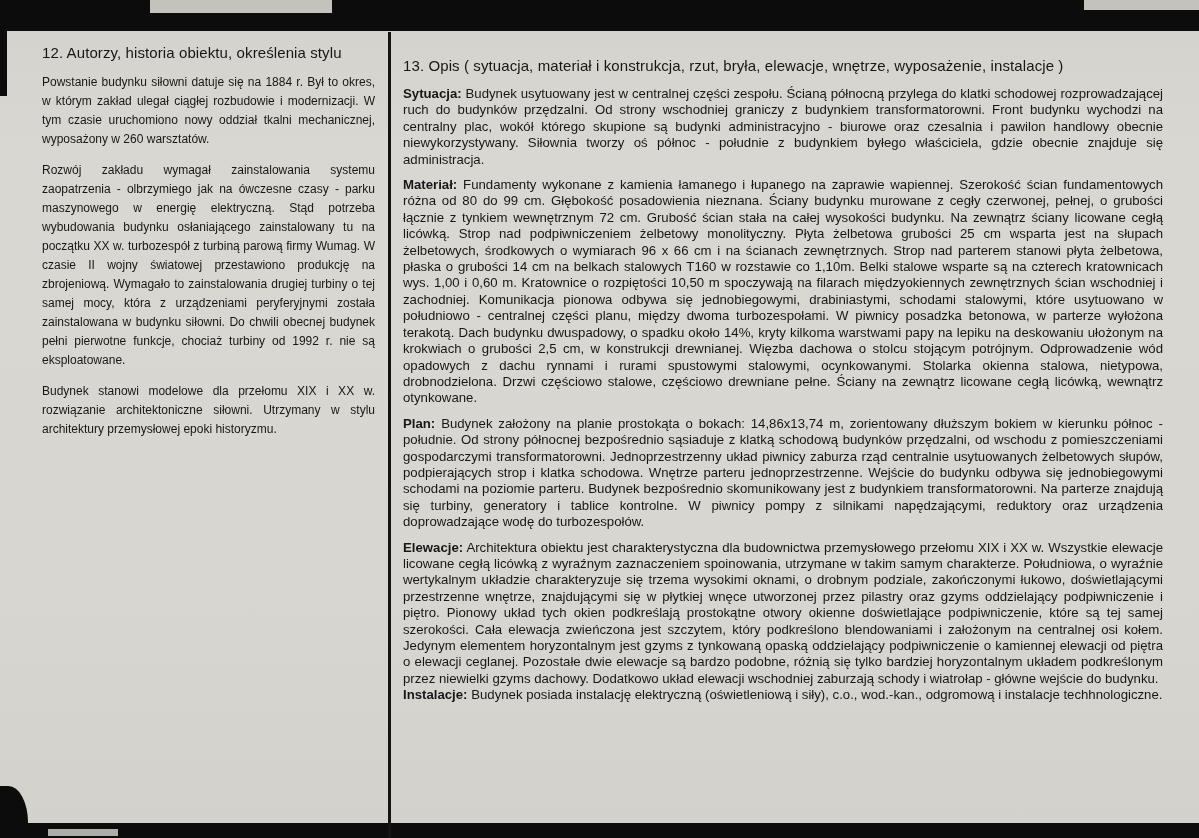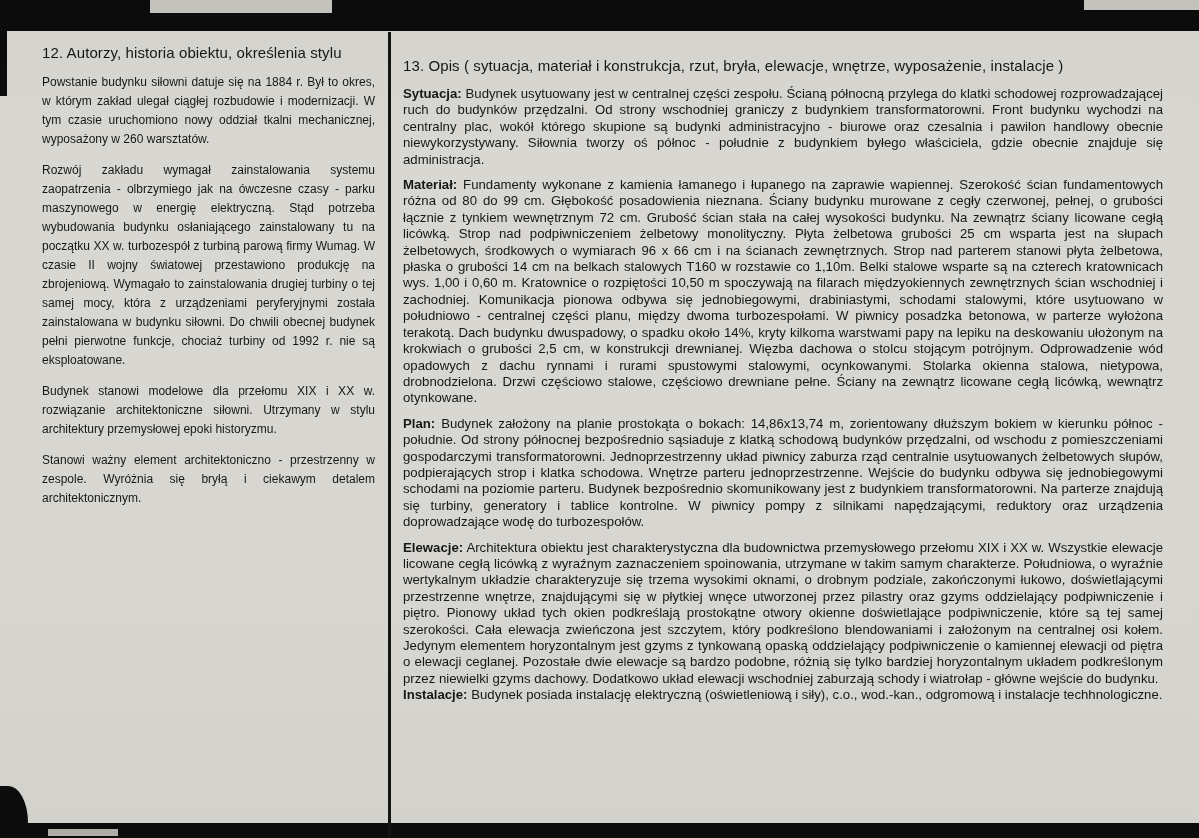--- a/index.html
+++ b/index.html
@@ -118,21 +118,20 @@
   <div class="corner-bl"></div>
   <div class="bottom-strip"></div>
   <div class="bottom-gap"></div>
   <div class="divider"></div>
 
   <div class="col-left">
     <div class="heading">12. Autorzy, historia obiektu, określenia stylu</div>
     <p>Powstanie budynku siłowni datuje się na 1884 r. Był to okres, w którym zakład ulegał ciągłej rozbudowie i modernizacji. W tym czasie uruchomiono nowy oddział tkalni mechanicznej, wyposażony w 260 warsztatów.</p>
     <p>Rozwój zakładu wymagał zainstalowania systemu zaopatrzenia - olbrzymiego jak na ówczesne czasy - parku maszynowego w energię elektryczną. Stąd potrzeba wybudowania budynku osłaniającego zainstalowany tu na początku XX w. turbozespół z turbiną parową firmy Wumag. W czasie II wojny światowej przestawiono produkcję na zbrojeniową. Wymagało to zainstalowania drugiej turbiny o tej samej mocy, która z urządzeniami peryferyjnymi została zainstalowana w budynku siłowni. Do chwili obecnej budynek pełni pierwotne funkcje, chociaż turbiny od 1992 r. nie są eksploatowane.</p>
     <p>Budynek stanowi modelowe dla przełomu XIX i XX w. rozwiązanie architektoniczne siłowni. Utrzymany w stylu architektury przemysłowej epoki historyzmu.</p>
-    <p>Stanowi ważny element architektoniczno - przestrzenny w zespole. Wyróżnia się bryłą i ciekawym detalem architektonicznym.</p>
   </div>
 
   <div class="col-right">
     <div class="heading">13. Opis ( sytuacja, materiał i konstrukcja, rzut, bryła, elewacje, wnętrze, wyposażenie, instalacje )</div>
 
     <p><b class="lbl">Sytuacja:</b> <span>Budynek usytuowany jest w centralnej części zespołu. Ścianą północną przylega do klatki schodowej rozprowadzającej ruch do budynków przędzalni. Od strony wschodniej graniczy z budynkiem transformatorowni. Front budynku wychodzi na centralny plac, wokół którego skupione są budynki administracyjno - biurowe oraz czesalnia i pawilon handlowy obecnie niewykorzystywany. Siłownia tworzy oś północ - południe z budynkiem byłego właściciela, gdzie obecnie znajduje się administracja.</span></p>
 
     <p><b class="lbl">Materiał:</b> <span>Fundamenty wykonane z kamienia łamanego i łupanego na zaprawie wapiennej. Szerokość ścian fundamentowych różna od 80 do 99 cm. Głębokość posadowienia nieznana. Ściany budynku murowane z cegły czerwonej, pełnej, o grubości łącznie z tynkiem wewnętrznym 72 cm. Grubość ścian stała na całej wysokości budynku. Na zewnątrz ściany licowane cegłą licówką. Strop nad podpiwniczeniem żelbetowy monolityczny. Płyta żelbetowa grubości 25 cm wsparta jest na słupach żelbetowych, środkowych o wymiarach 96 x 66 cm i na ścianach zewnętrznych. Strop nad parterem stanowi płyta żelbetowa, płaska o grubości 14 cm na belkach stalowych T160 w rozstawie co 1,10m. Belki stalowe wsparte są na czterech kratownicach wys. 1,00 i 0,60 m. Kratownice o rozpiętości 10,50 m spoczywają na filarach międzyokiennych zewnętrznych ścian wschodniej i zachodniej. Komunikacja pionowa odbywa się jednobiegowymi, drabiniastymi, schodami stalowymi, które usytuowano w południowo - centralnej części planu, między dwoma turbozespołami. W piwnicy posadzka betonowa, w parterze wyłożona terakotą. Dach budynku dwuspadowy, o spadku około 14%, kryty kilkoma warstwami papy na lepiku na deskowaniu ułożonym na krokwiach o grubości 2,5 cm, w konstrukcji drewnianej. Więzba dachowa o stolcu stojącym potrójnym. Odprowadzenie wód opadowych z dachu rynnami i rurami spustowymi stalowymi, ocynkowanymi. Stolarka okienna stalowa, nietypowa, drobnodzielona. Drzwi częściowo stalowe, częściowo drewniane pełne. Ściany na zewnątrz licowane cegłą licówką, wewnątrz otynkowane.</span></p>
 
     <p><b class="lbl">Plan:</b> <span>Budynek założony na planie prostokąta o bokach: 14,86x13,74 m, zorientowany dłuższym bokiem w kierunku północ - południe. Od strony północnej bezpośrednio sąsiaduje z klatką schodową budynków przędzalni, od wschodu z pomieszczeniami gospodarczymi transformatorowni. Jednoprzestrzenny układ piwnicy zaburza rząd centralnie usytuowanych żelbetowych słupów, podpierających strop i klatka schodowa. Wnętrze parteru jednoprzestrzenne. Wejście do budynku odbywa się jednobiegowymi schodami na poziomie parteru. Budynek bezpośrednio skomunikowany jest z budynkiem transformatorowni. Na parterze znajdują się turbiny, generatory i tablice kontrolne. W piwnicy pompy z silnikami napędzającymi, reduktory oraz urządzenia doprowadzające wodę do turbozespołów.</span></p>

